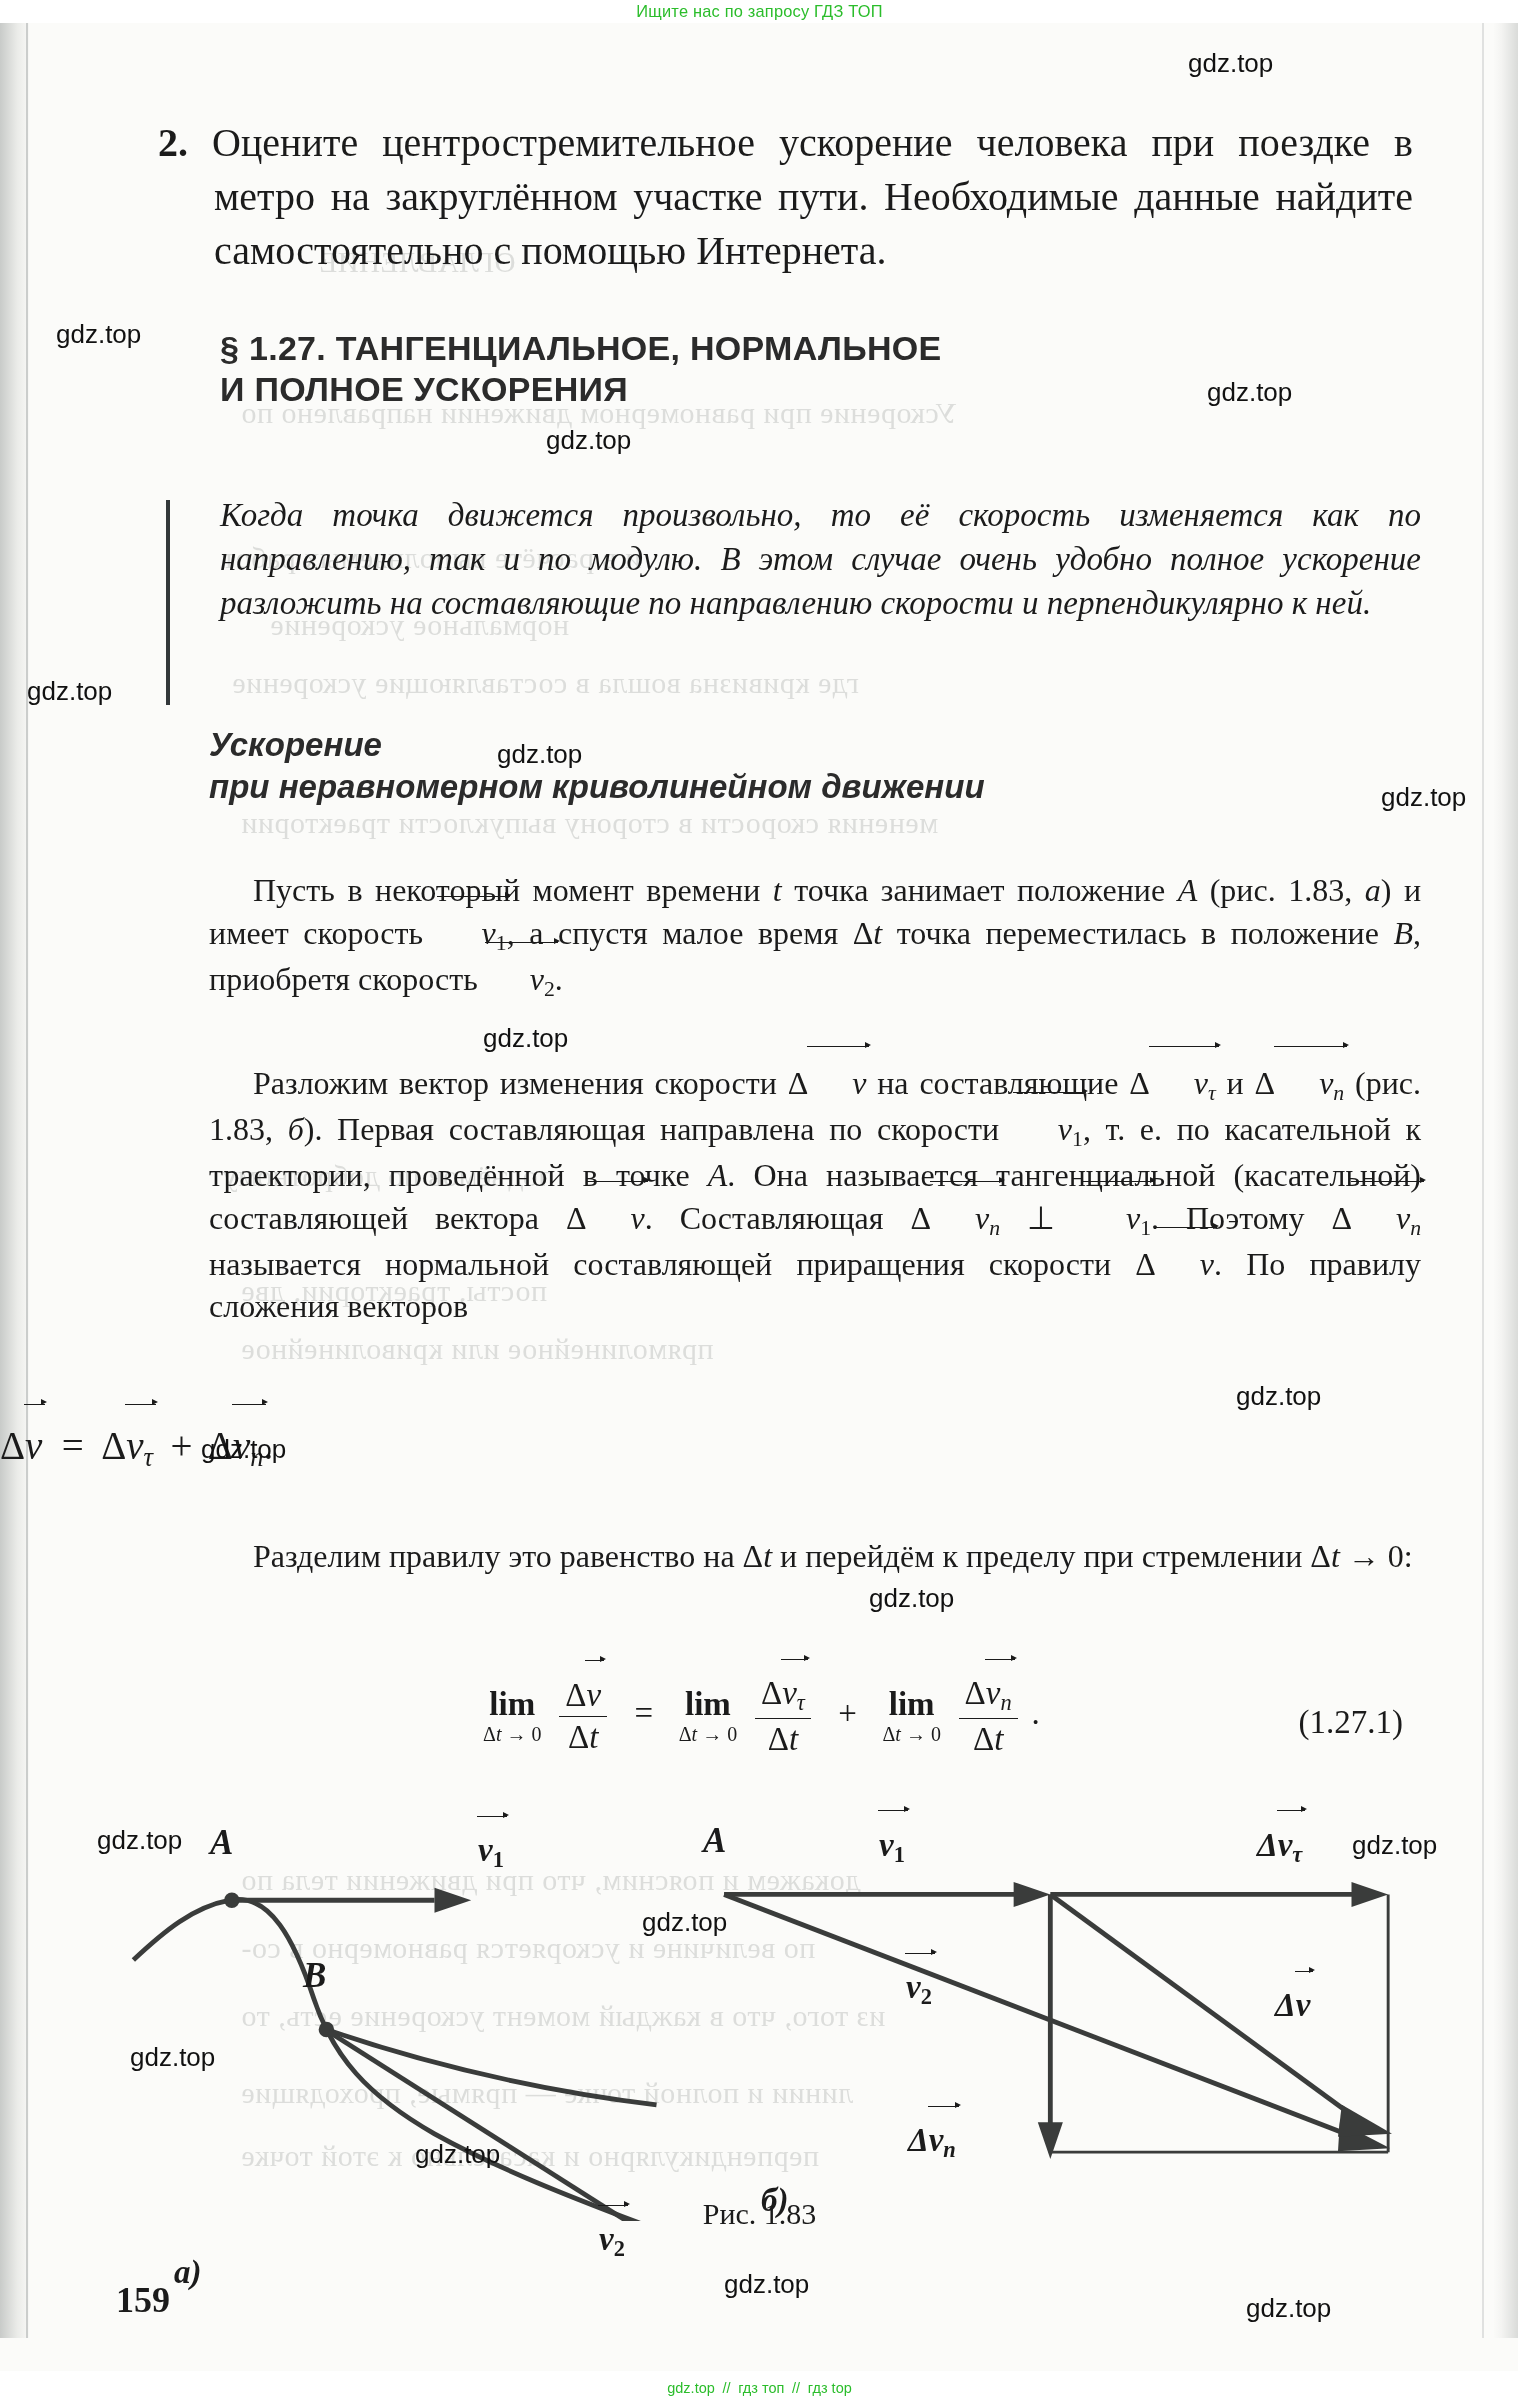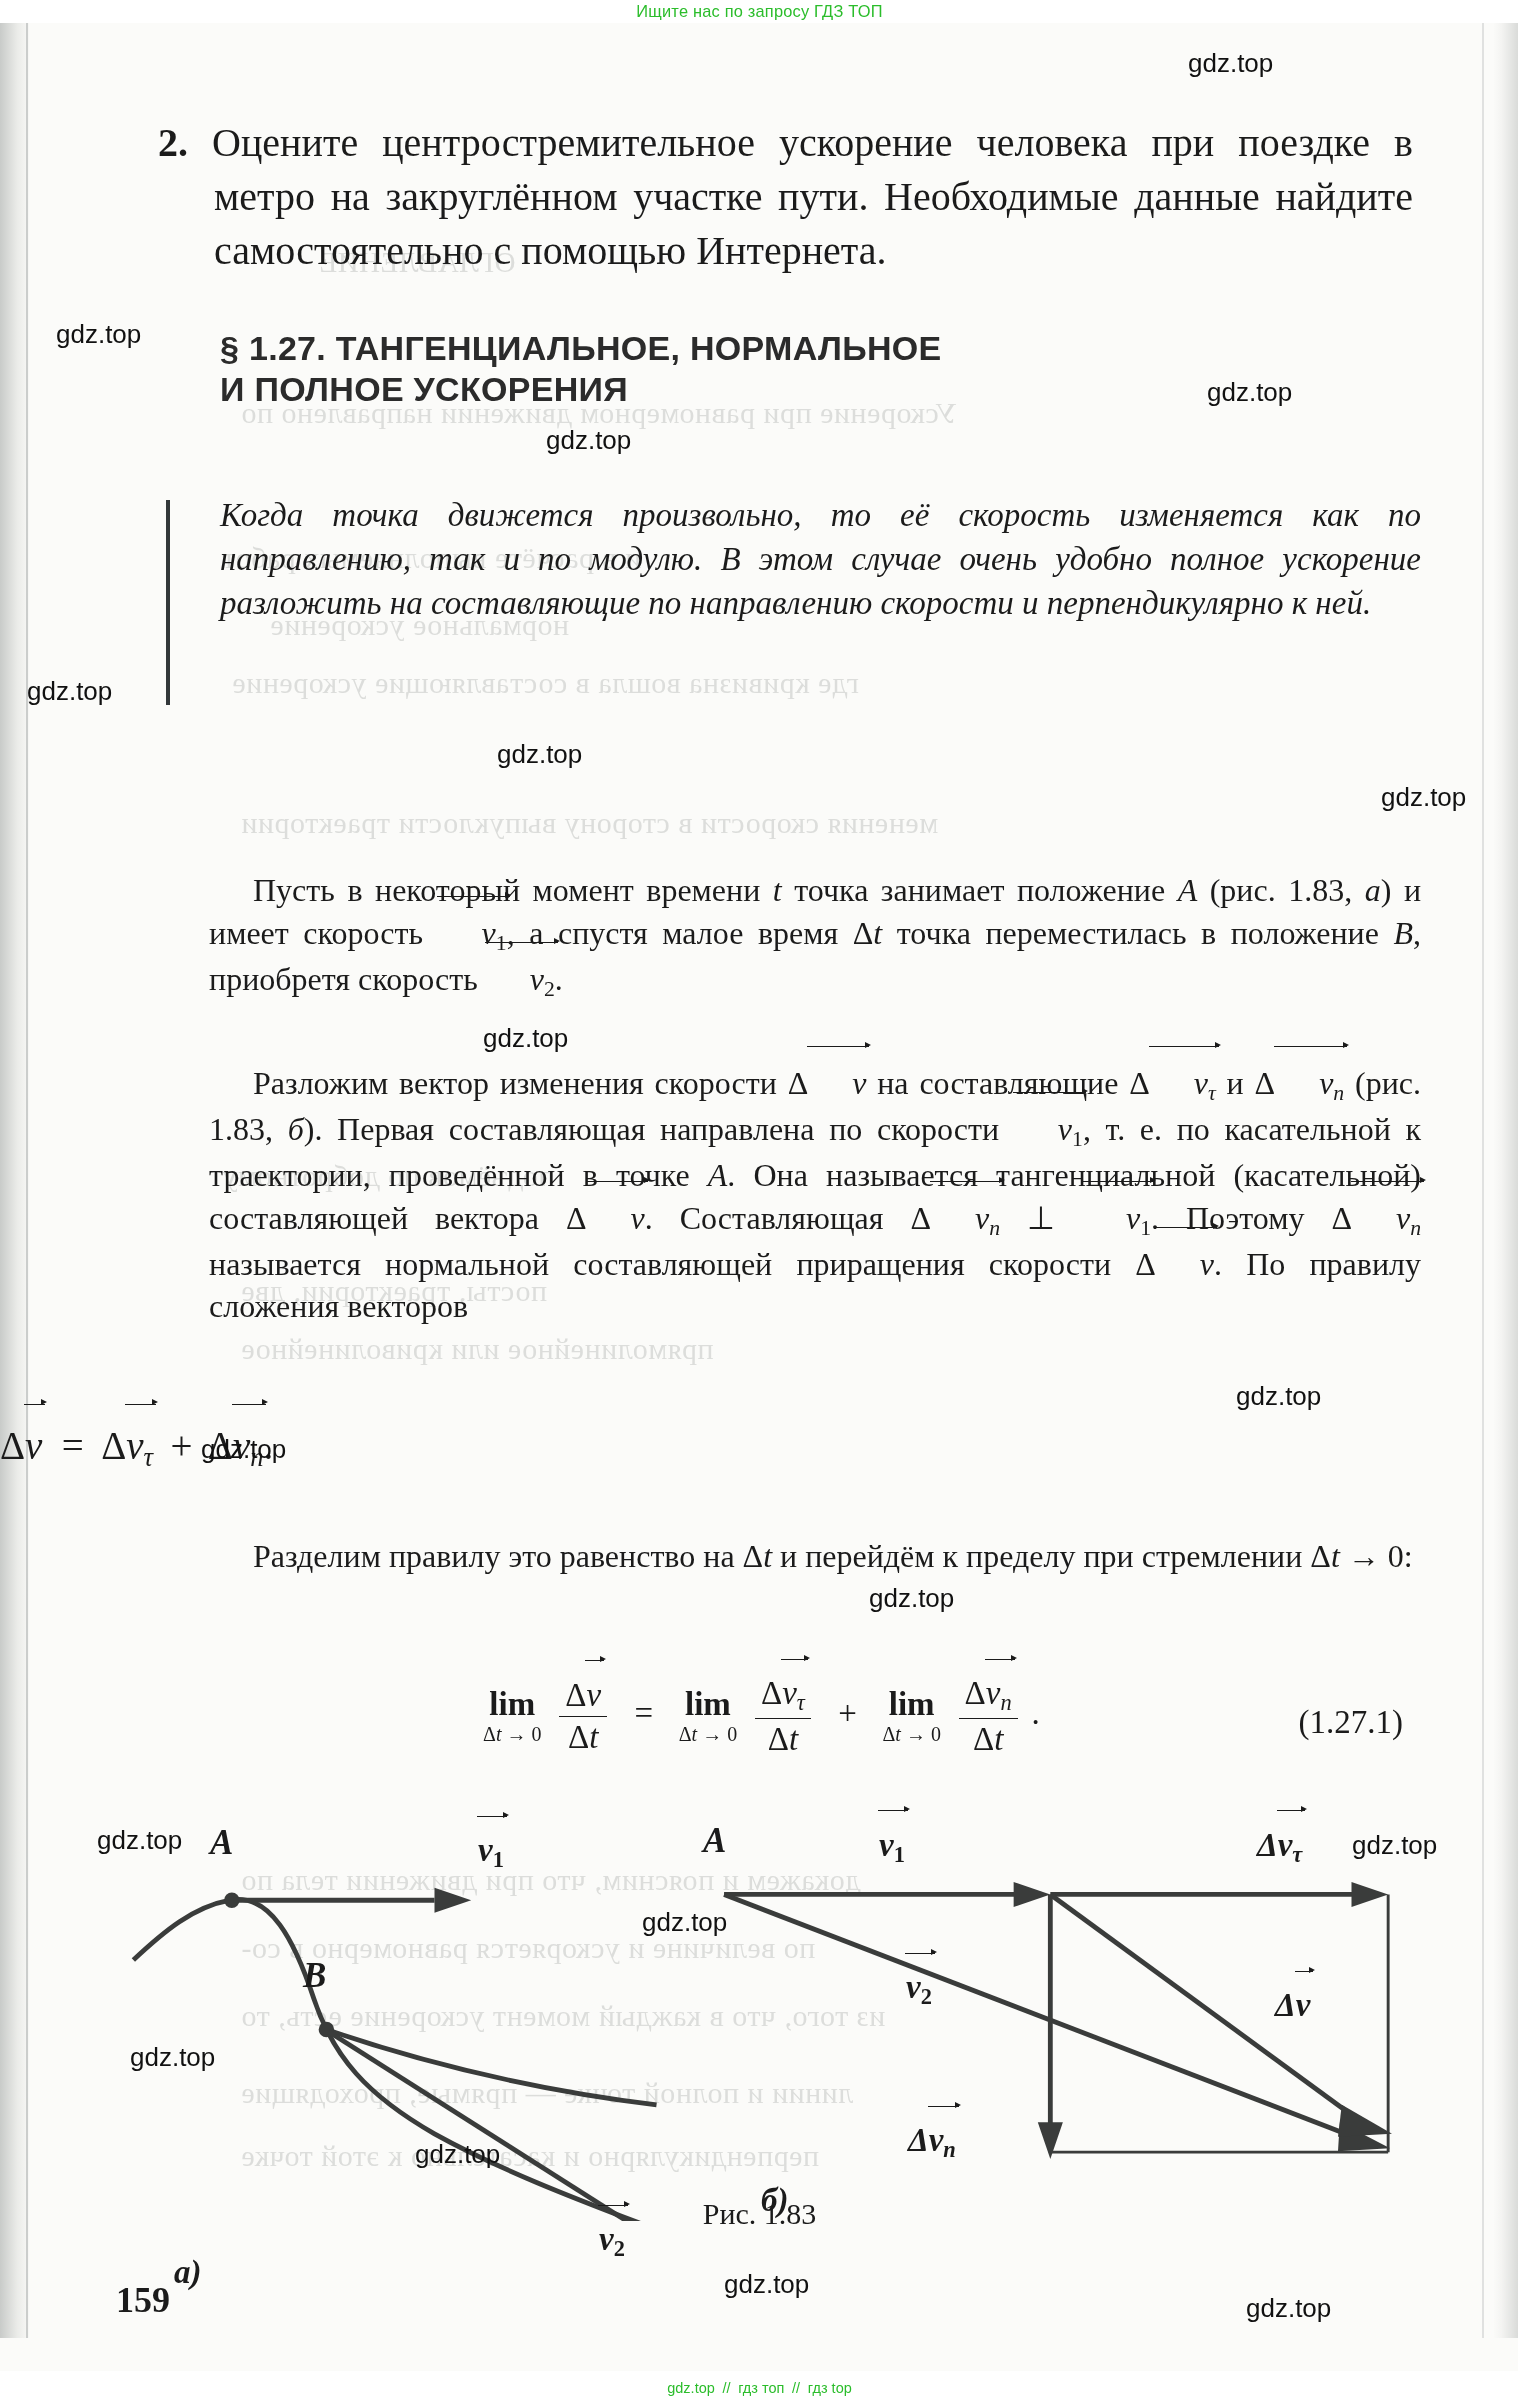--- a/index.html
+++ b/index.html
@@ -218,20 +218,24 @@
   <h2 class="section">
     <span>§ 1.27. ТАНГЕНЦИАЛЬНОЕ, НОРМАЛЬНОЕ</span><br>
     <span>И ПОЛНОЕ УСКОРЕНИЯ</span>
   </h2>
 
   <div id="callout">
     <div class="rule"></div>
     <p class="txt">Когда точка движется произвольно, то её скорость изменяется как по направлению, так и по модулю. В этом случае очень удобно полное ускорение разложить на составляющие по направлению скорости и перпендикулярно к ней.</p>
   </div>
 
+  <h3 class="sub">
+    <span>Ускорение</span><br>
+    <span>при неравномерном криволинейном движении</span>
+  </h3>
 
   <div class="para" style="top:869px;">
     <p class="body indent">
       <span>Пусть в некоторый момент времени </span><span class="mi">t</span><span> точка занимает положение </span><span class="mi">A</span><span> (рис. 1.83, </span><span class="mi">а</span><span>) и имеет скорость </span><span class="vec">v<span class="subn">1</span></span><span>, а спустя малое время Δ</span><span class="mi">t</span><span> точка переместилась в положение </span><span class="mi">B</span><span>, приобретя скорость </span><span class="vec">v<span class="subn">2</span></span><span>.</span>
     </p>
   </div>
 
   <div class="para" style="top:1062px;">
     <p class="body indent">
       <span>Разложим вектор изменения скорости </span><span>Δ</span><span class="vec">v</span><span> на составляющие </span><span>Δ</span><span class="vec">v<span class="sub">τ</span></span><span> и </span><span>Δ</span><span class="vec">v<span class="sub">n</span></span><span> (рис. 1.83, </span><span class="mi">б</span><span>). Первая составляющая направлена по скорости </span><span class="vec">v<span class="subn">1</span></span><span>, т. е. по касательной к траектории, проведённой в точке </span><span class="mi">A</span><span>. Она называется тангенциальной (касательной) составляющей вектора </span><span>Δ</span><span class="vec">v</span><span>. Составляющая </span><span>Δ</span><span class="vec">v<span class="sub">n</span></span><span> ⊥ </span><span class="vec">v<span class="subn">1</span></span><span>. Поэтому </span><span>Δ</span><span class="vec">v<span class="sub">n</span></span><span> называется нормальной составляющей приращения скорости </span><span>Δ</span><span class="vec">v</span><span>. По правилу сложения векторов</span>

